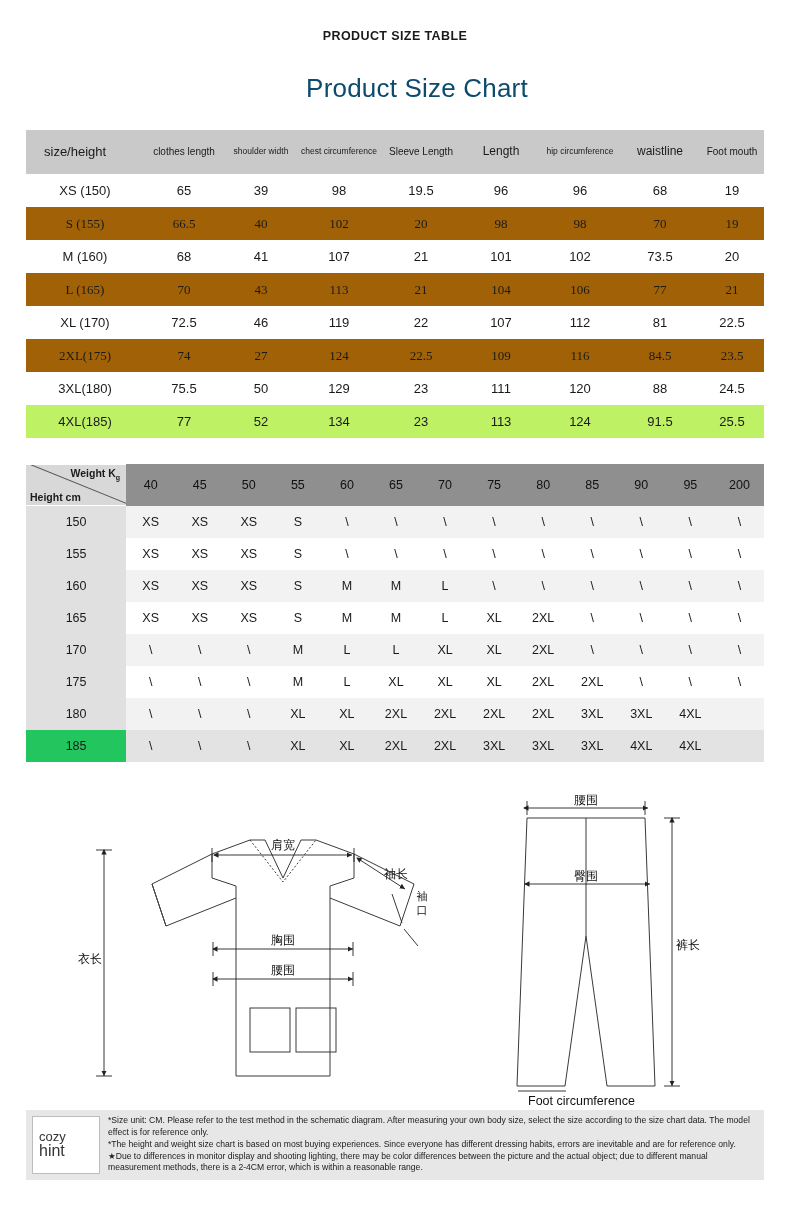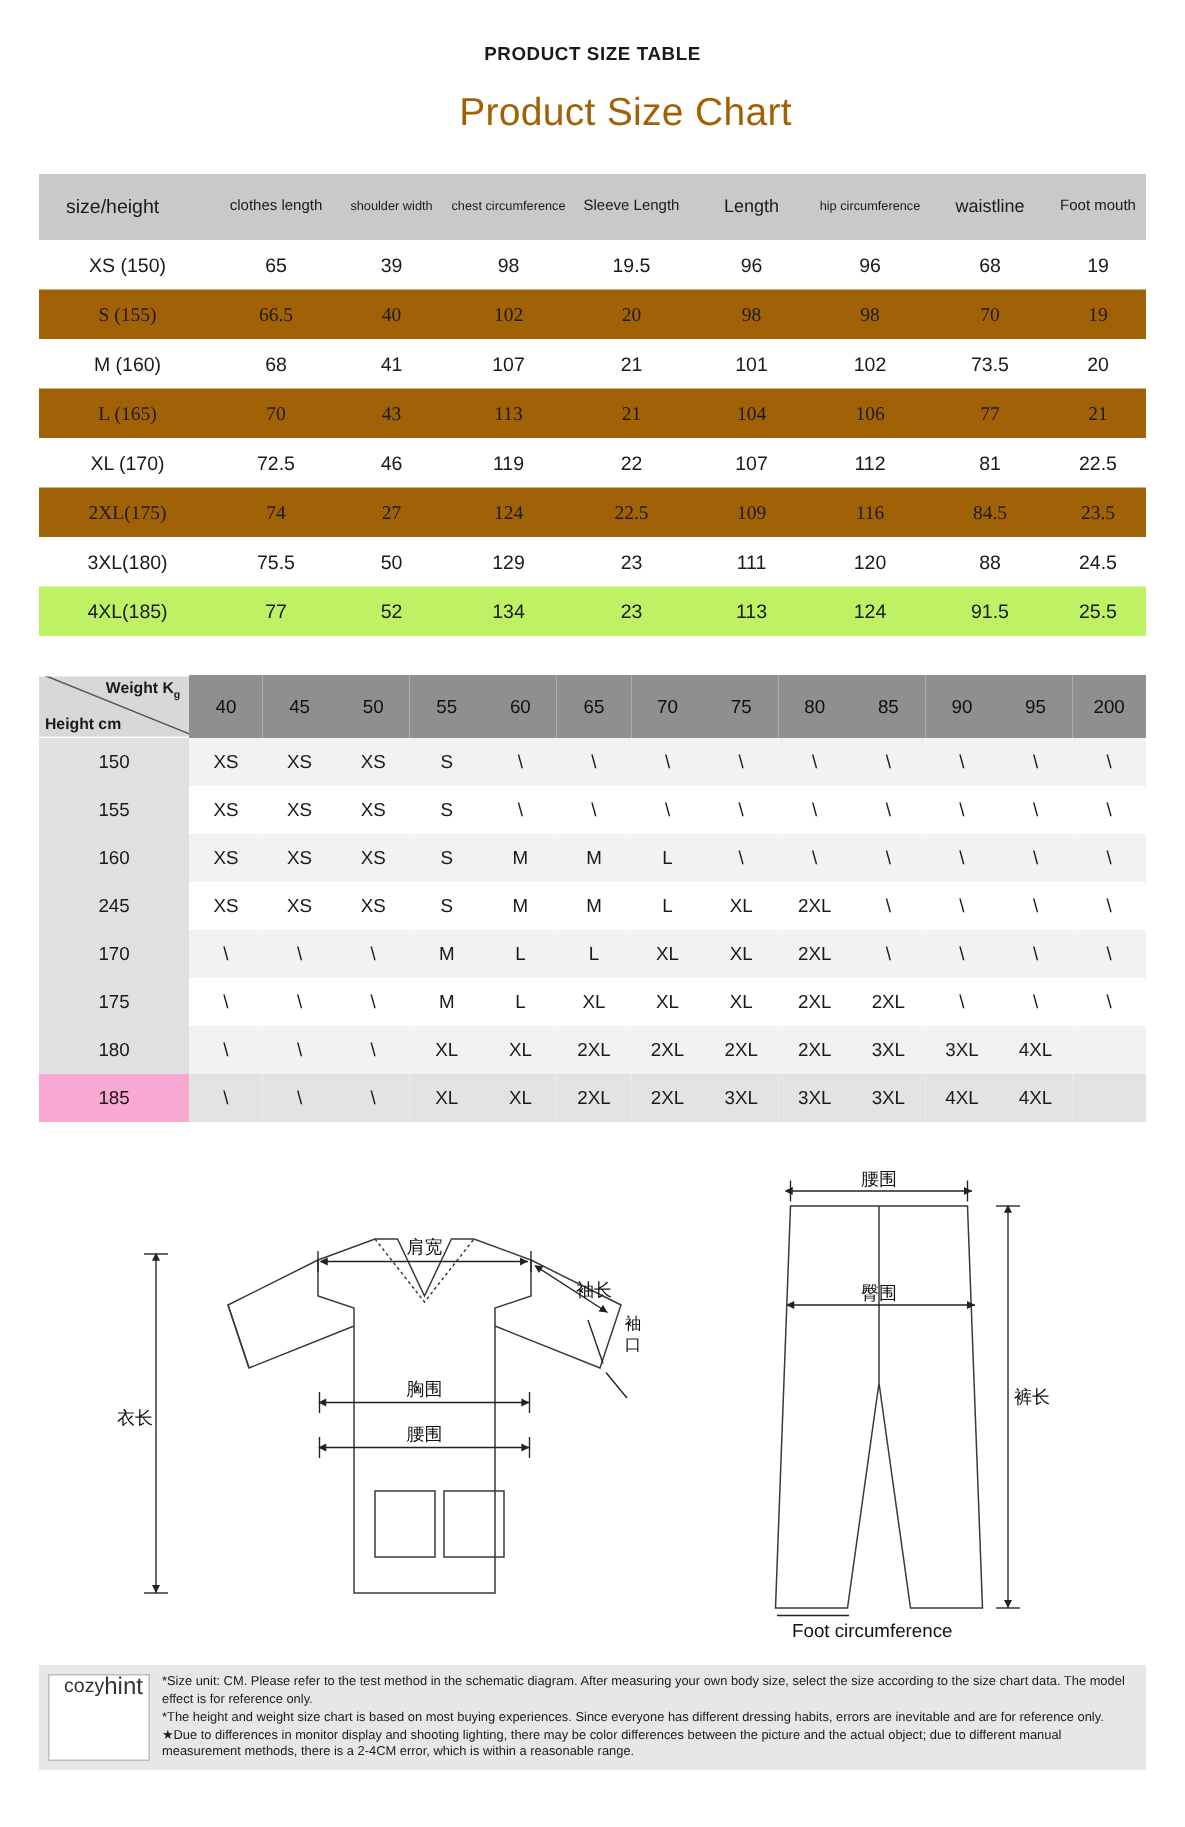--- a/index.html
+++ b/index.html
@@ -25,22 +25,22 @@
     font-size: 12.5px;
     font-weight: bold;
     color: #1a1a1a;
     letter-spacing: 0.4px;
     padding-top: 29px;
   }
   .main-title {
     text-align: center;
     font-size: 26px;
     font-weight: normal;
-    color: #a16207;
-    margin-top: 16px;
+    color: #0c4a6e;
+    margin-top: 30px;
     letter-spacing: 0.2px;
     padding-left: 44px;
   }
 
   
   .table-wrap {
     margin: 26px 26px 0 26px;
   }
   table.size-table {
     width: 738px;
@@ -149,21 +149,21 @@
     font-size: 12.5px;
     color: #1a1a1a;
     vertical-align: middle;
   }
   table.matrix td.hcell {
     background: #e0e0e0;
     font-size: 12.5px;
   }
   table.matrix tr.m-odd td.vcell { background: #f2f2f2; }
   table.matrix tr.m-even td.vcell { background: #ffffff; }
-  table.matrix tr.m-dark td.hcell { background: #f9a8d4; }
+  table.matrix tr.m-dark td.hcell { background: #22c55e; }
   table.matrix tr.m-dark td.vcell { background: #e3e3e3; }
 
   
   .diagram {
     position: relative;
     margin: 24px 0 0 0;
     width: 790px;
     height: 330px;
   }
   .diagram svg { display: block; }
@@ -182,21 +182,21 @@
   }
   .cozy-badge {
     width: 68px;
     min-width: 68px;
     margin-left: 6px;
     background: #ffffff;
     border: 1px solid #bdbdbd;
     height: 58px;
     box-sizing: border-box;
     display: flex;
-    flex-direction: row;
+    flex-direction: column;
     justify-content: center;
     padding-left: 6px;
   }
   .cozy-badge .c1 { font-size: 13px; color: #333; line-height: 1.05; }
   .cozy-badge .c2 { font-size: 16px; color: #333; line-height: 1.05; }
   .foot-text {
     font-size: 8.6px;
     line-height: 1.35;
     color: #1a1a1a;
     padding: 0 10px 0 8px;
@@ -427,21 +427,21 @@
           <td class="vcell">M</td>
           <td class="vcell">L</td>
           <td class="vcell">\</td>
           <td class="vcell">\</td>
           <td class="vcell">\</td>
           <td class="vcell">\</td>
           <td class="vcell">\</td>
           <td class="vcell">\</td>
         </tr>
         <tr class="m-even">
-          <td class="hcell">245</td>
+          <td class="hcell">165</td>
           <td class="vcell">XS</td>
           <td class="vcell">XS</td>
           <td class="vcell">XS</td>
           <td class="vcell">S</td>
           <td class="vcell">M</td>
           <td class="vcell">M</td>
           <td class="vcell">L</td>
           <td class="vcell">XL</td>
           <td class="vcell">2XL</td>
           <td class="vcell">\</td>

